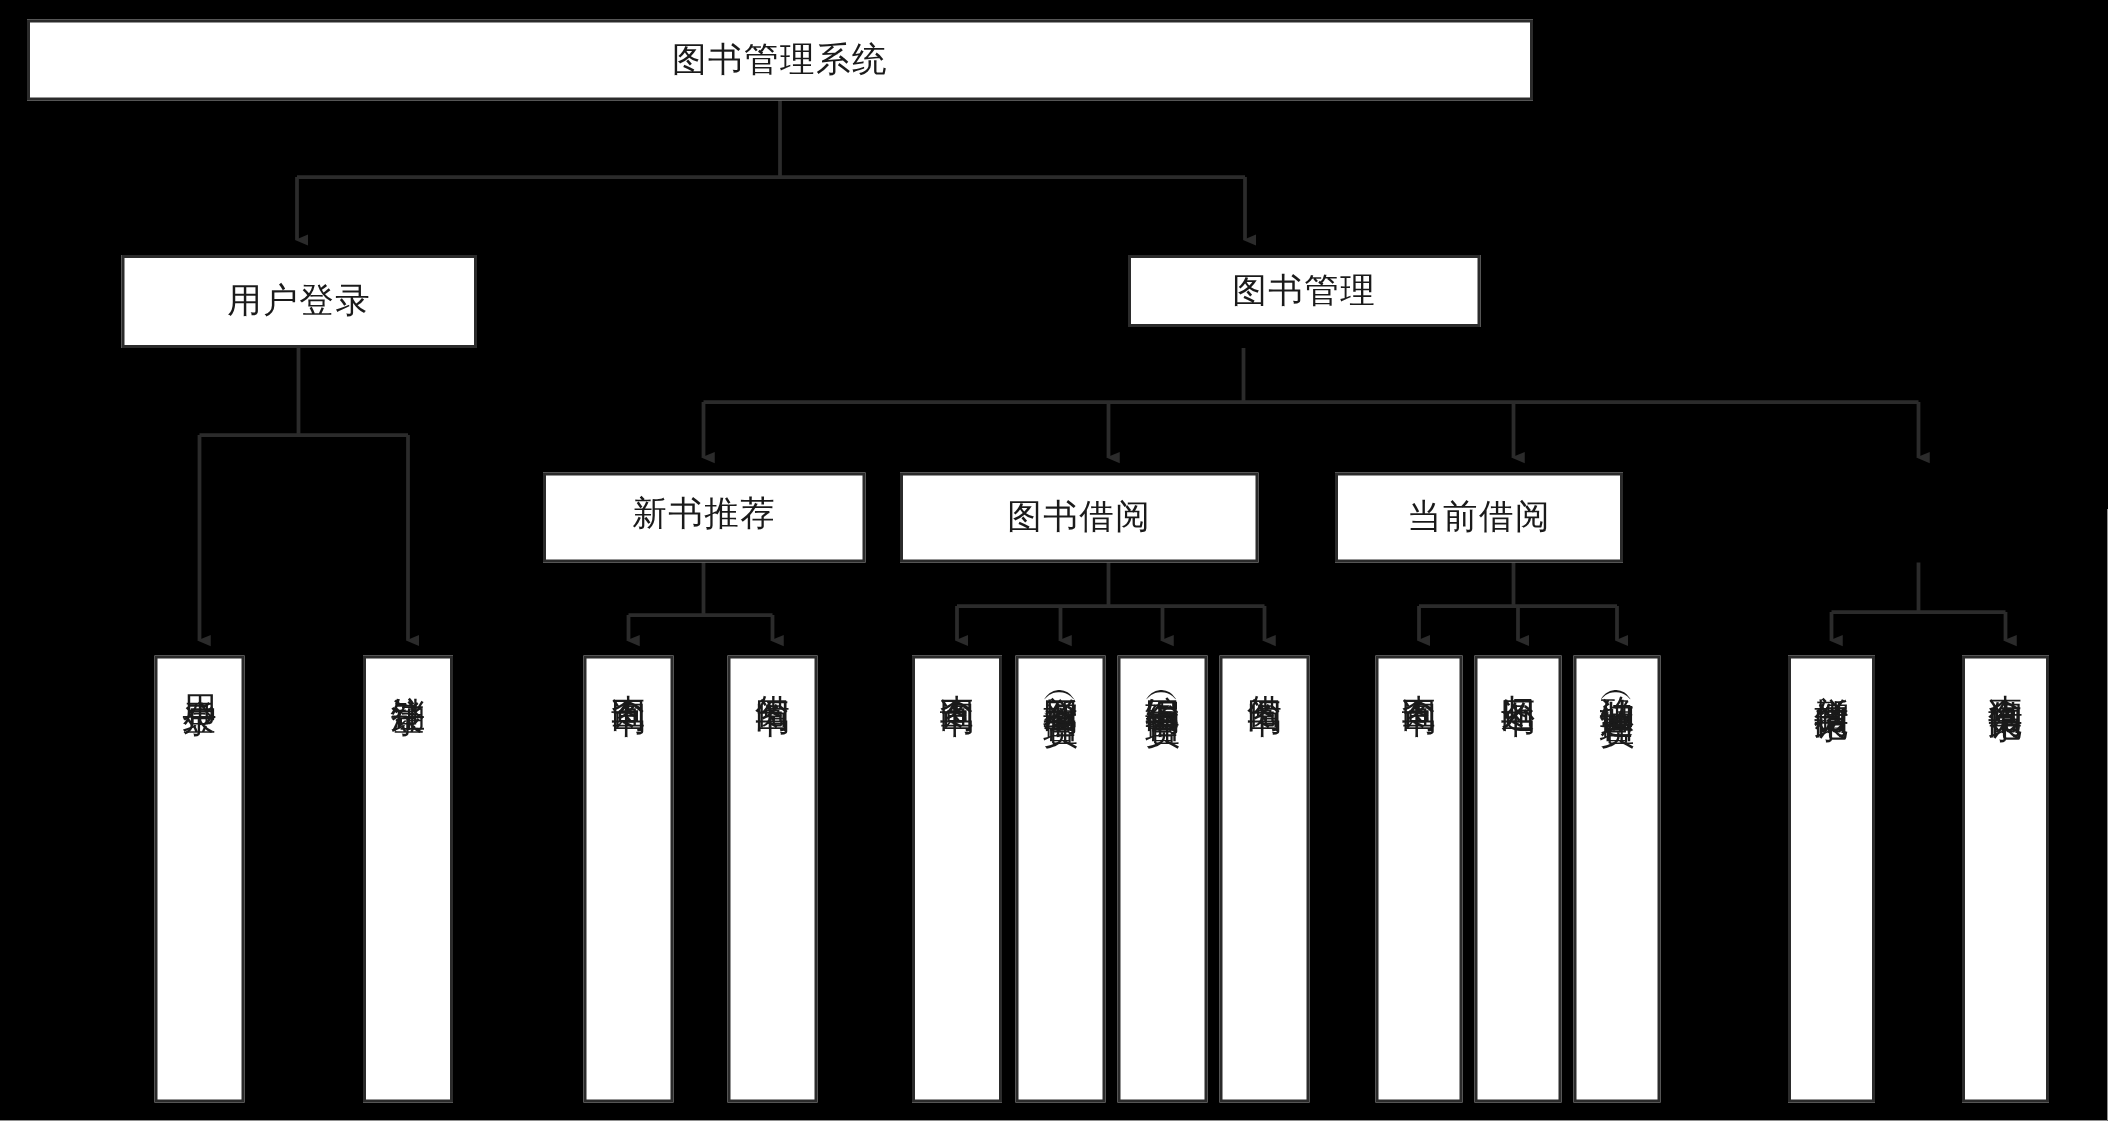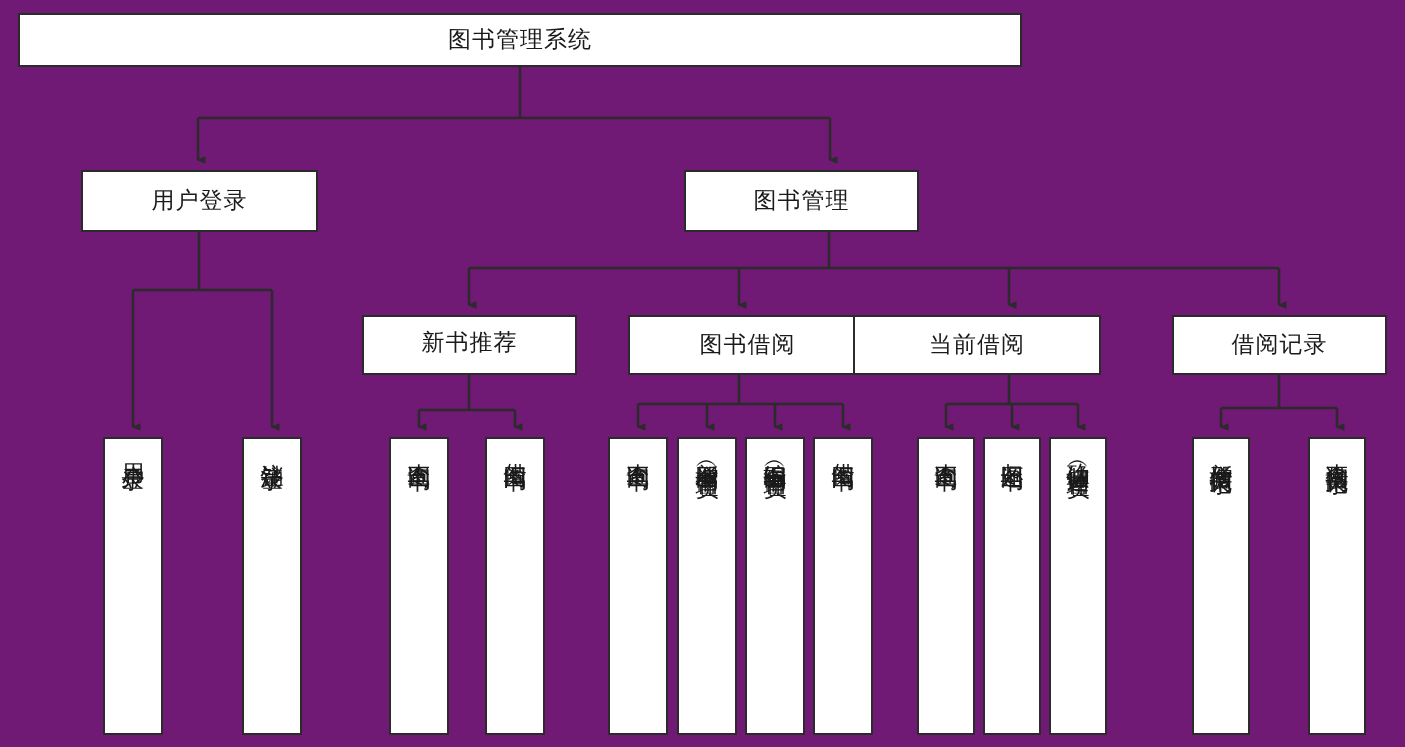--- a/index.html
+++ b/index.html
@@ -7,21 +7,21 @@
     padding: 0;
     background: #ffffff;
   }
   body {
     font-family: "Liberation Sans", "DejaVu Sans", sans-serif;
   }
   #canvas {
     position: relative;
     width: 1405px;
     height: 747px;
-    background: #701a75;
+    background: #000000;
     overflow: hidden;
   }
   svg.wires {
     position: absolute;
     left: 0;
     top: 0;
     width: 1405px;
     height: 747px;
     pointer-events: none;
   }
@@ -119,35 +119,32 @@
     </g>
   </svg>
 
   <div class="node node-h" style="left:18px; top:13px; width:1004px; height:54px;">
     <span class="label">图书管理系统</span>
   </div>
 
   <div class="node node-h" style="left:81px; top:170px; width:237px; height:62px;">
     <span class="label">用户登录</span>
   </div>
-  <div class="node node-h" style="left:684px; top:170px; width:235px; height:62px;">
+  <div class="node node-h" style="left:752px; top:170px; width:235px; height:48px;">
     <span class="label">图书管理</span>
   </div>
 
   <div class="node node-h" style="left:362px; top:315px; width:215px; height:60px;font-family:Liberation Mono, monospace;">
     <span class="label">新书推荐</span>
   </div>
-  <div class="node node-h" style="left:628px; top:315px; width:239px; height:60px;">
+  <div class="node node-h" style="left:600px; top:315px; width:239px; height:60px;">
     <span class="label">图书借阅</span>
   </div>
-  <div class="node node-h" style="left:853px; top:315px; width:248px; height:60px;">
+  <div class="node node-h" style="left:890px; top:315px; width:192px; height:60px;">
     <span class="label">当前借阅</span>
-  </div>
-  <div class="node node-h" style="left:1172px; top:315px; width:215px; height:60px;">
-    <span class="label">借阅记录</span>
   </div>
 
   <div class="node node-v" style="left:103px; top:437px; width:60px; height:298px;">
     <span class="label">用户登录</span>
   </div>
   <div class="node node-v" style="left:242px; top:437px; width:60px; height:298px;">
     <span class="label">注销登录</span>
   </div>
   <div class="node node-v" style="left:389px; top:437px; width:60px; height:298px;">
     <span class="label">查询图书</span>

